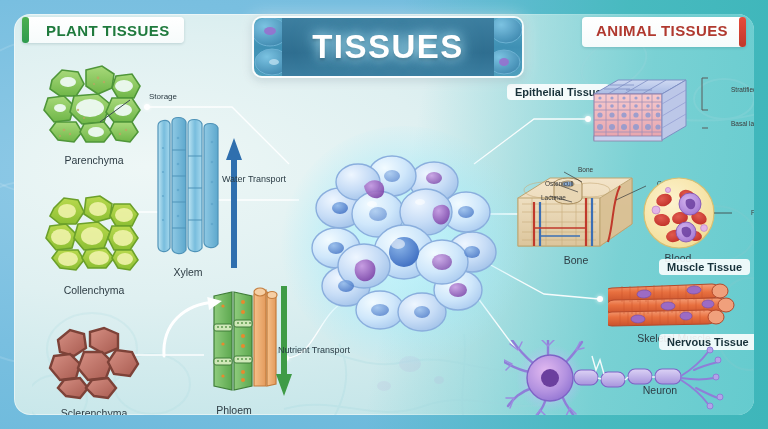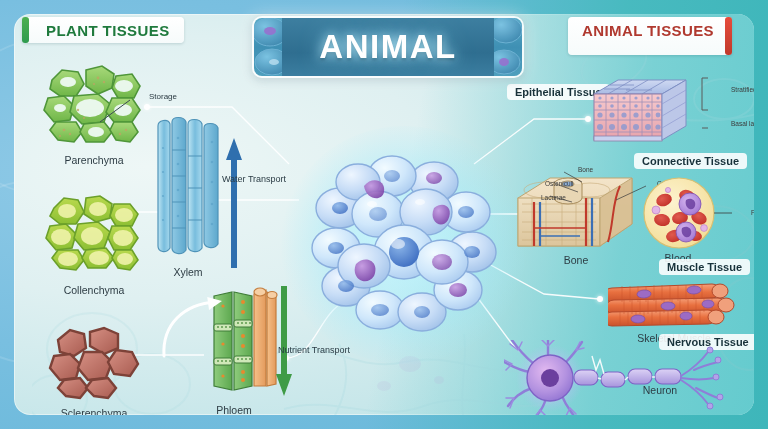--- a/index.html
+++ b/index.html
@@ -41,21 +41,21 @@
   .wm svg{display:block;}
 
   
   .badge{
     position:absolute;height:26px;display:flex;align-items:center;
     background:linear-gradient(180deg,#ffffff 0%,#f6fbfb 100%);
     border-radius:4px;
     box-shadow:0 1px 3px rgba(20,70,80,.18);
   }
   .badge.left{left:22px;top:17px;padding:0 14px 0 12px;}
-  .badge.right{right:36px;top:17px;padding:0 12px 12px 14px;}
+  .badge.right{right:22px;top:17px;padding:0 12px 4px 14px;}
   .badge .bar{position:absolute;top:0;bottom:0;width:7px;border-radius:3px;}
   .badge.left .bar{left:0;background:linear-gradient(180deg,#4caf50,#2e9b4f);}
   .badge.right .bar{right:0;background:linear-gradient(180deg,#e74c3c,#c0392b);}
   .badge .txt{font-size:15px;font-weight:bold;letter-spacing:.4px;}
   .badge.left .txt{color:#1f7a3d;margin-left:12px;}
   .badge.right .txt{color:#b0392f;margin-right:6px;}
 
   
   .title-wrap{
     position:absolute;left:252px;top:16px;width:268px;height:58px;
@@ -569,21 +569,20 @@
         <path d="M2 52 H8" stroke="#5a5a5a" stroke-width="1" fill="none"></path>
       </svg>
     </div>
     <div class="tiny" style="left:698px;top:72px;">
       <span>Stratified Epithelium</span>
     </div>
     <div class="tiny" style="left:698px;top:106px;">
       <span>Basal lamina</span>
     </div>
 
-    <div class="wbadge" style="left:620px;top:139px;">Connective Tissue</div>
 
     <div class="art" style="left:502px;top:158px;">
       <svg width="120" height="80" viewBox="0 0 120 80">
         <defs>
           <linearGradient id="bnT" x1="0" y1="0" x2="0" y2="1">
             <stop offset="0" stop-color="#f3e4c9"></stop>
               <stop offset="1" stop-color="#e2cda6"></stop>
           </linearGradient>
           <linearGradient id="bnF" x1="0" y1="0" x2="0" y2="1">
             <stop offset="0" stop-color="#eedfc1"></stop>
@@ -837,16 +836,16 @@
         <ellipse cx="224" cy="16" rx="6" ry="4"></ellipse>
         <ellipse cx="250" cy="44" rx="5" ry="4"></ellipse>
       </g>
       <g fill="#cfeaf8" opacity=".7">
         <ellipse cx="20" cy="44" rx="5" ry="3"></ellipse>
         <ellipse cx="216" cy="42" rx="4" ry="3"></ellipse>
         <ellipse cx="48" cy="8" rx="4" ry="3"></ellipse>
       </g>
     </svg>
     <div class="title-center"></div>
-    <div class="title-txt">ANIMAL</div>
+    <div class="title-txt">TISSUES</div>
   </div>
 
 </div>
 
 </body></html>

